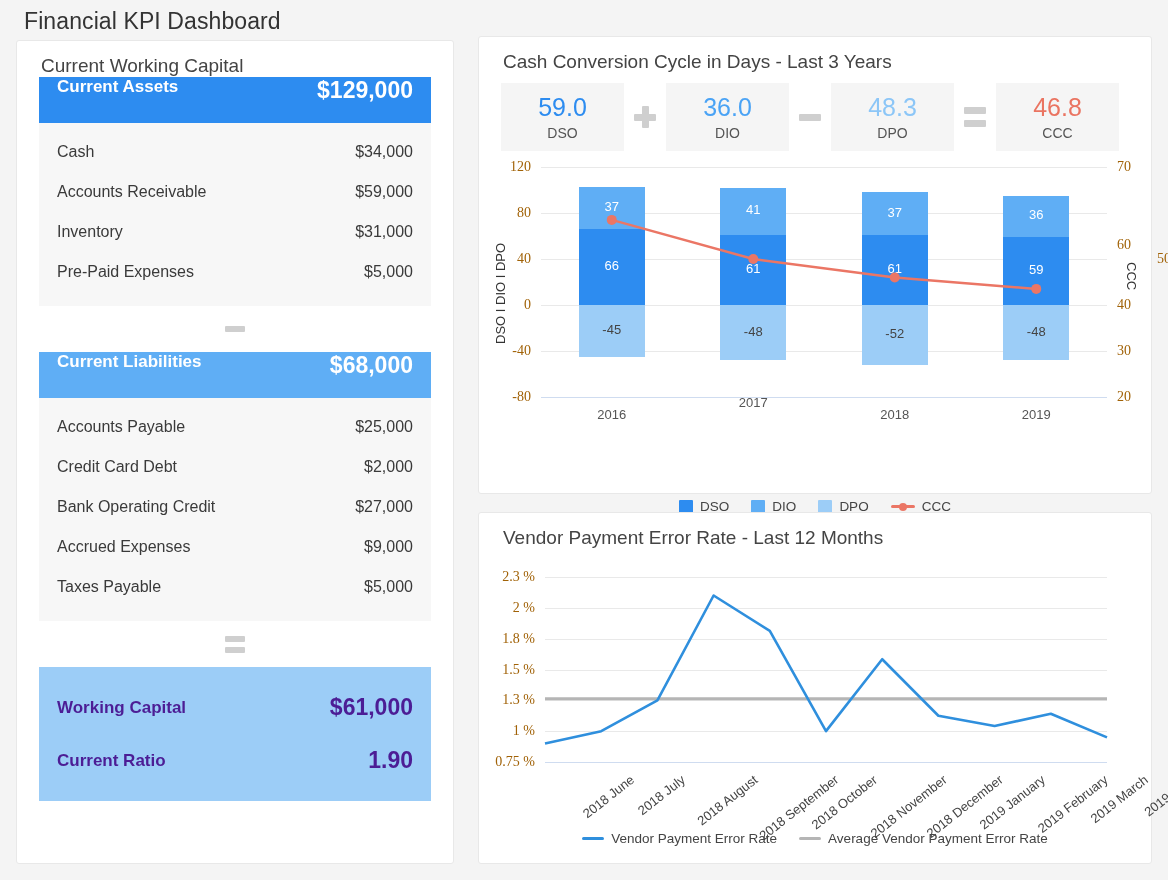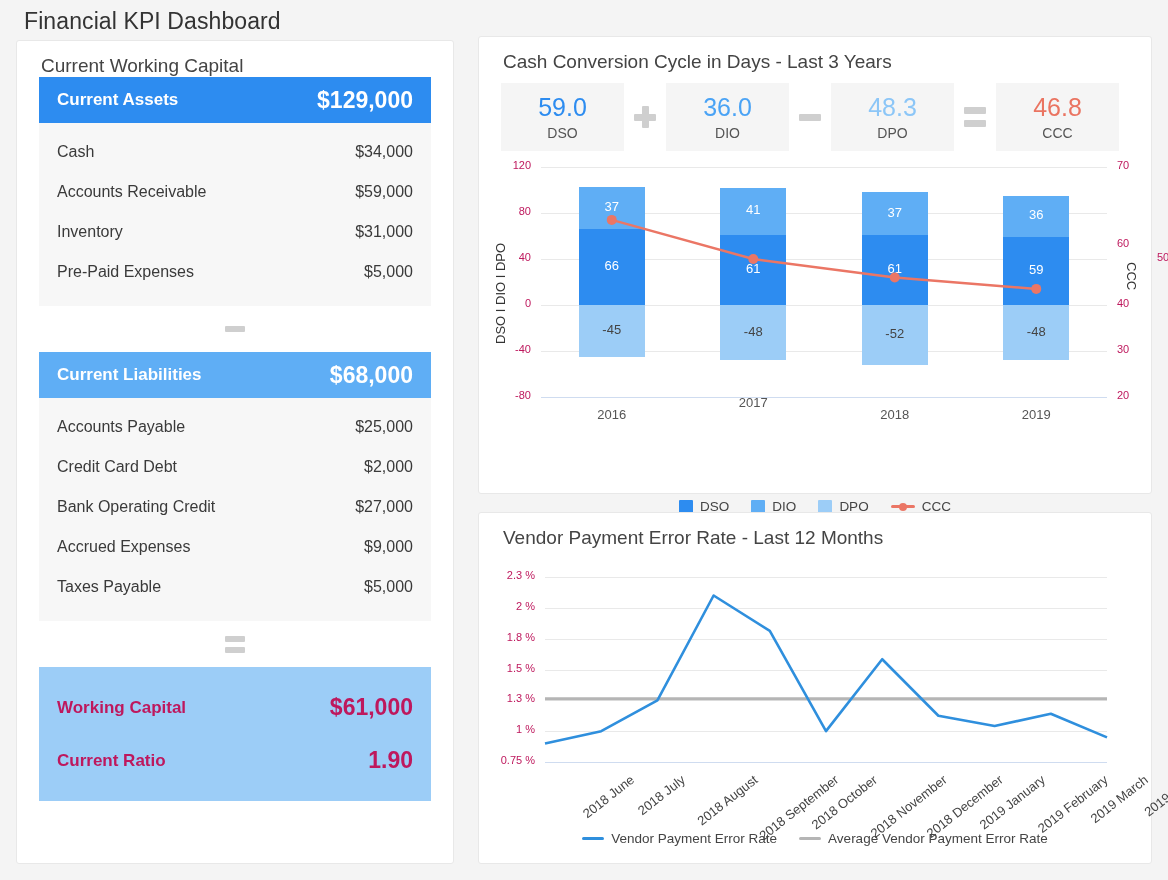--- a/index.html
+++ b/index.html
@@ -24,21 +24,21 @@
     border:1px solid #e8e8e8;
     border-radius:3px;
   }
   .card-title { font-size:19px; color:#444; padding:14px 0 0 24px; }
 
   
   #left-card { left:16px; top:40px; width:438px; height:824px; }
   .wc-wrap { padding:0 22px; }
 
   .kpi-head {
-    display:flex; align-items:center; justify-content:space-between;
+    display:flex; align-items:flex-start; justify-content:space-between;
     padding:0 18px; height:46px; color:#fff;
   }
   .kpi-head .lbl { font-size:17px; font-weight:bold; }
   .kpi-head .val { font-size:23px; font-weight:bold; }
 
   .kpi-body { background:#f7f7f7; padding:9px 18px 14px 18px; }
   .kpi-row {
     display:flex; justify-content:space-between; align-items:center;
     height:40px; font-size:16px; color:#3a3a3a;
   }
@@ -46,21 +46,21 @@
 
   .op-wrap { height:46px; display:flex; align-items:center; justify-content:center; }
   .op-minus { width:20px; height:6px; background:#cfcfcf; border-radius:1px; }
   .op-eq { width:20px; }
   .op-eq i { display:block; width:20px; height:6px; background:#cfcfcf; border-radius:1px; }
   .op-eq i + i { margin-top:5px; }
 
   .final-box { background:#9ccdf7; padding:14px 18px; }
   .final-row {
     display:flex; justify-content:space-between; align-items:center;
-    height:53px; color:#be185d;
+    height:53px; color:#4c1d95;
   }
   .final-row .lbl { font-size:17px; font-weight:bold; }
   .final-row .val { font-size:23px; font-weight:bold; }
 
   
   #ccc-card { left:478px; top:36px; width:674px; height:458px; }
 
   .ccc-kpis { display:flex; align-items:center; padding:10px 22px 0 22px; }
   .ccc-tile {
     background:#f5f5f5; width:123px; height:68px;
@@ -78,21 +78,21 @@
   .sym-minus { width:22px; height:7px; background:#cfcfcf; border-radius:1px; }
   .sym-eq i { display:block; width:22px; height:7px; background:#cfcfcf; border-radius:1px; }
   .sym-eq i + i { margin-top:6px; }
 
   .ccc-plot { position:relative; margin:8px 0 0 0; height:300px; }
 
   
   #vper-card { left:478px; top:512px; width:674px; height:352px; }
   .vper-plot { position:relative; height:285px; }
 
-  .axis-txt { position:absolute; font-size:11px; color:#be185d; white-space:nowrap; }
+  .axis-txt { position:absolute; font-size:14px; color:#a16207; white-space:nowrap;font-family:Liberation Serif, serif; }
   .axis-name {
     position:absolute; font-size:13px; color:#333; white-space:nowrap;
     transform-origin:0 0;
   }
   .gridline { position:absolute; height:1px; background:#e9e9e9; }
   .baseline  { position:absolute; height:1px; background:#cfdcf0; }
 
   .bar { position:absolute; }
   .bar-lbl {
     position:absolute; font-size:13px; text-align:center; white-space:nowrap;

